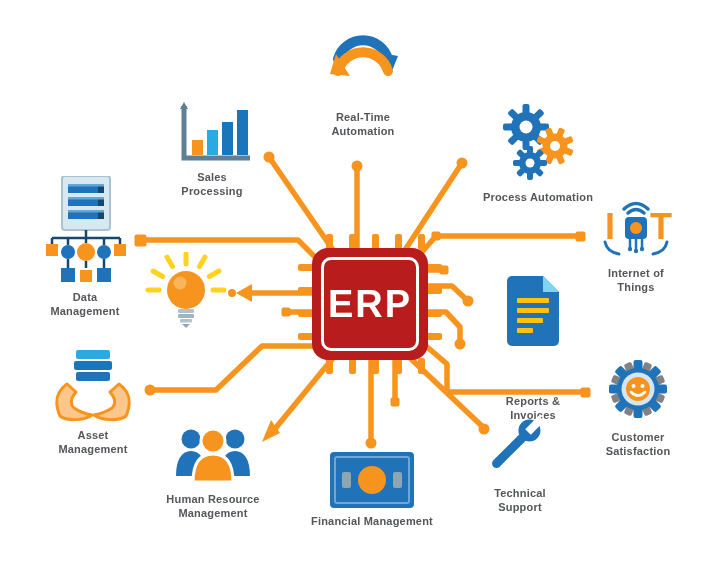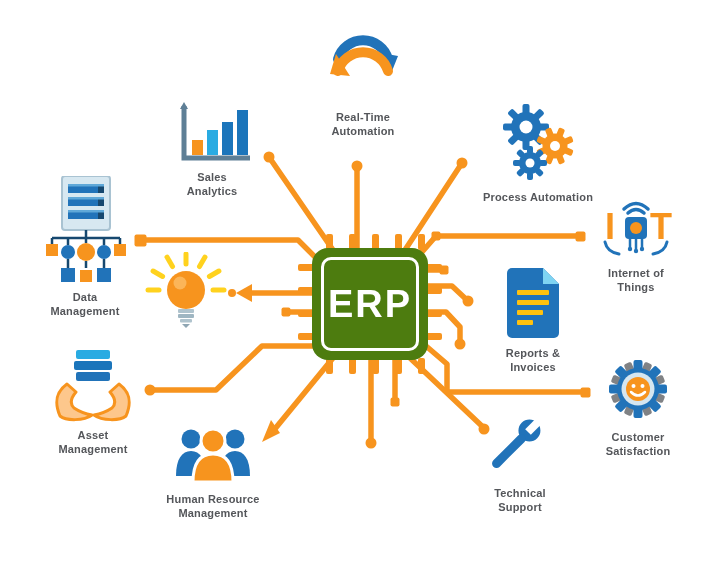--- a/index.html
+++ b/index.html
@@ -2,30 +2,30 @@
 <html><head>
 <meta charset="utf-8">
 <style>
   html,body{margin:0;padding:0;background:#fff;}
   #stage{position:relative;width:722px;height:572px;background:#fff;overflow:hidden;
          font-family:"Liberation Sans",sans-serif;}
   #traces{position:absolute;left:0;top:0;z-index:0;}
   .module{position:absolute;display:flex;flex-direction:column;align-items:center;z-index:1;}
   .label{margin-top:6px;font-size:11px;line-height:14px;font-weight:700;color:#54565A;
          text-align:center;letter-spacing:.2px;}
-  .chip{position:absolute;left:312px;top:248px;width:116px;height:112px;background:#4d7c0f;
+  .chip{position:absolute;left:312px;top:248px;width:116px;height:112px;background:#b91c1c;
         border-radius:16px;display:flex;align-items:center;justify-content:center;z-index:2;}
   .chip-inner{position:absolute;inset:9px;border:3px solid #fff;border-radius:10px;}
   .chip-label{position:relative;font-size:38px;font-weight:bold;color:#fff;letter-spacing:2px;}
   
   .m-analytics{left:158px;top:102px;width:108px;}
   .m-sync{left:303px;top:26px;width:120px;}
   .m-automation{left:474px;top:104px;width:128px;}
   .m-iot{left:586px;top:190px;width:100px;}
-  .m-reports{left:484px;top:266px;width:98px;}
+  .m-reports{left:484px;top:274px;width:98px;gap:40px;}
   .m-satisfaction{left:588px;top:354px;width:100px;}
   .m-support{left:468px;top:414px;width:104px;}
   .m-finance{left:292px;top:452px;width:160px;}
   .m-hr{left:138px;top:422px;width:150px;}
   .m-assets{left:42px;top:348px;width:102px;}
   .m-bi{left:136px;top:252px;width:100px;}
   .m-data{left:38px;top:176px;width:94px;}
 </style>
 </head>
 <body>
@@ -104,21 +104,21 @@
     <svg width="84" height="62" viewBox="0 0 84 62">
       <polygon points="10,7 18,7 14,0" fill="#5E7F96"></polygon>
       <path d="M14,4 L14,56 L80,56" stroke="#5E7F96" stroke-width="5" fill="none"></path>
       <rect x="22" y="38" width="11" height="15" fill="#F7941E"></rect>
       <rect x="37" y="28" width="11" height="25" fill="#29ABE2"></rect>
       <rect x="52" y="20" width="11" height="33" fill="#1B75BB"></rect>
       <rect x="67" y="8" width="11" height="45" fill="#1B75BB"></rect>
     </svg>
     <div class="label">
       <div>Sales</div>
-      <div>Analytics</div>
+      <div>Processing</div>
     </div>
   </div>
 
   <div class="module m-sync">
     <svg width="78" height="78" viewBox="0 0 78 78">
       <path d="M14,33 A26,26 0 0 1 64,33" stroke="#2173B9" stroke-width="10" fill="none" stroke-linecap="round"></path>
       <polygon points="66,50 52,26 74,30" fill="#2173B9"></polygon>
       <path d="M64,45 A26,26 0 0 0 14,45" stroke="#F7941E" stroke-width="10" fill="none" stroke-linecap="round"></path>
       <polygon points="12,28 6,48 26,50" fill="#F7941E"></polygon>
     </svg>
@@ -257,20 +257,32 @@
         <rect x="-4" y="-36" width="8" height="19" fill="#fff"></rect>
         <rect x="-4.5" y="-12" width="9" height="44" rx="4.5" fill="#2173B9"></rect>
       </g>
     </svg>
     <div class="label">
       <div>Technical</div>
       <div>Support</div>
     </div>
   </div>
 
+  <div class="module m-finance">
+    <svg width="84" height="56" viewBox="0 0 84 56">
+      <rect x="0" y="0" width="84" height="56" rx="4" fill="#2173B9"></rect>
+      <rect x="5" y="5" width="74" height="46" rx="2" fill="none" stroke="#6FA8D4" stroke-width="2"></rect>
+      <rect x="12" y="20" width="9" height="16" rx="2" fill="#8EA5B2"></rect>
+      <rect x="63" y="20" width="9" height="16" rx="2" fill="#8EA5B2"></rect>
+      <circle cx="42" cy="28" r="14" fill="#F7941E"></circle>
+    </svg>
+    <div class="label">
+      <div>Financial Management</div>
+    </div>
+  </div>
 
   <div class="module m-hr">
     <svg width="82" height="64" viewBox="0 0 82 64">
       <circle cx="19" cy="17" r="9.5" fill="#2173B9"></circle>
       <path d="M4,54 C4,37 10,29 19,29 C28,29 34,37 34,54 Z" fill="#2173B9"></path>
       <circle cx="63" cy="17" r="9.5" fill="#2173B9"></circle>
       <path d="M48,54 C48,37 54,29 63,29 C72,29 78,37 78,54 Z" fill="#2173B9"></path>
       <circle cx="41" cy="19" r="12" fill="#F7941E" stroke="#fff" stroke-width="3"></circle>
       <path d="M21,60 C21,40 29,32 41,32 C53,32 61,40 61,60 Z" fill="#F7941E" stroke="#fff" stroke-width="3"></path>
     </svg>

